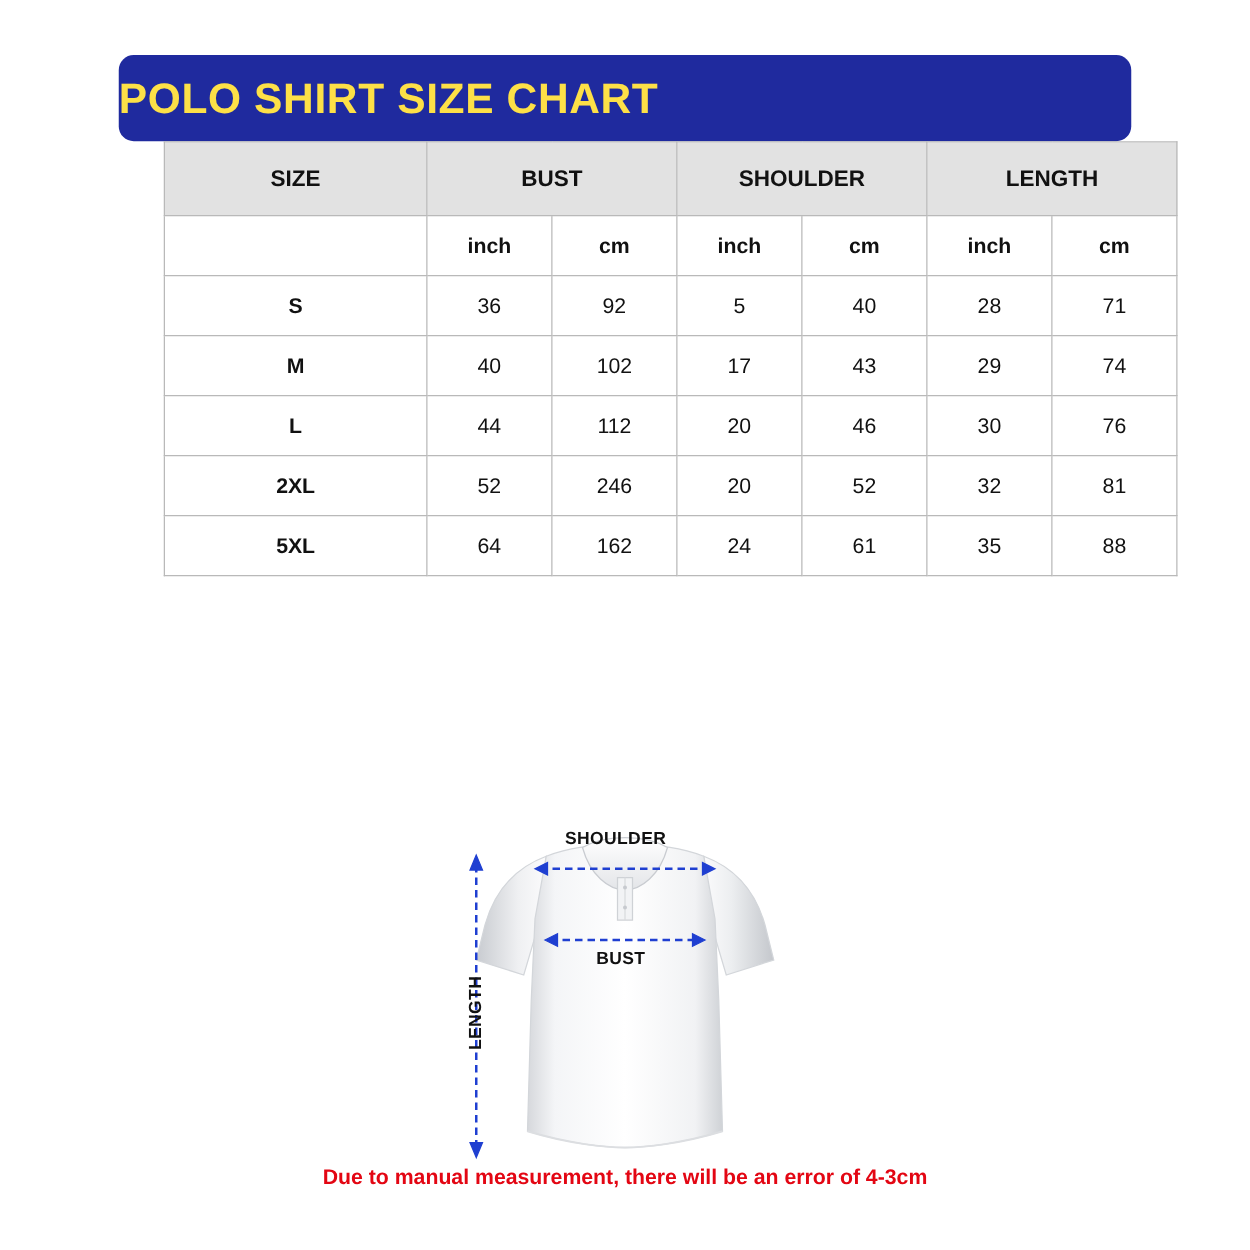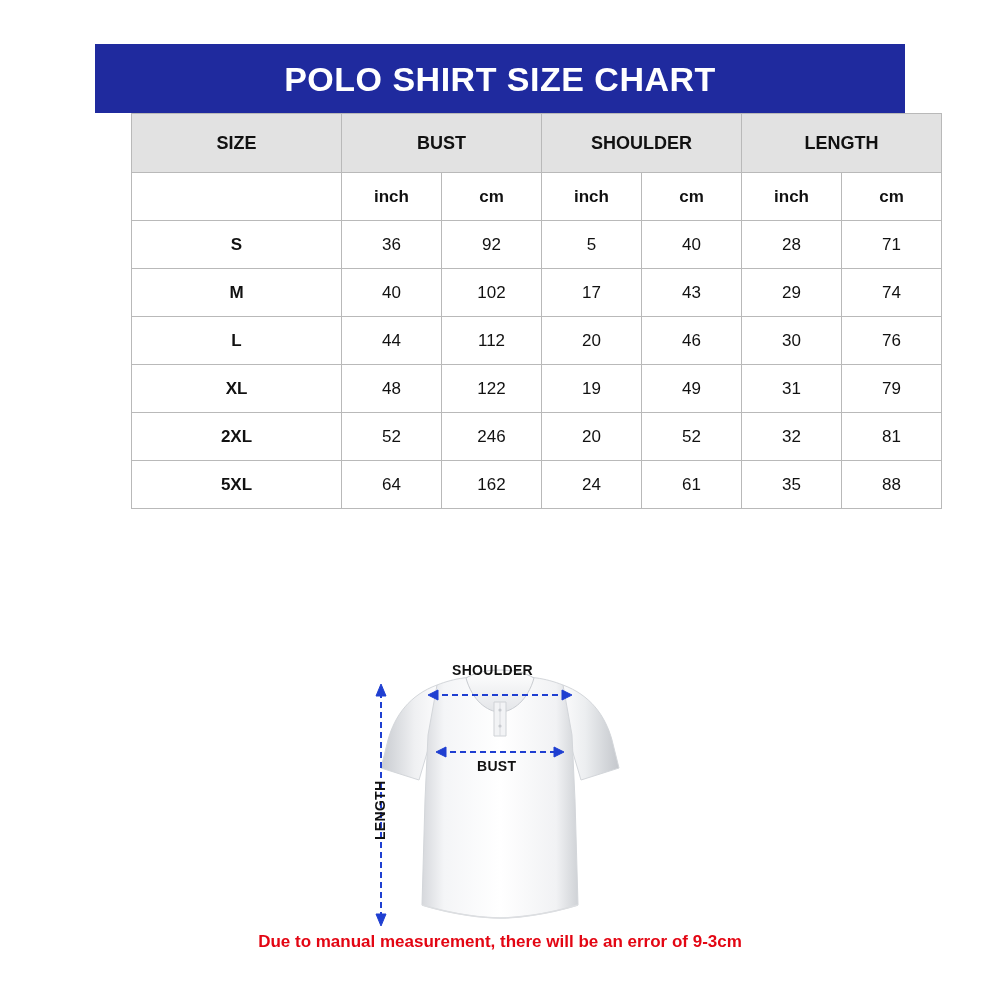--- a/index.html
+++ b/index.html
@@ -20,27 +20,28 @@
 
   
   .chart-wrap {
     position: absolute;
     left: 95px;
     top: 44px;
     width: 810px;
   }
   .chart-title {
     background: #1f2a9e;
-    color: #ffffff;
+    color: #fde047;
     font-size: 34px;
     font-weight: bold;
     letter-spacing: 0.5px;
-    text-align: center;
+    text-align: left;
     padding: 18px 0 17px 0;
     line-height: 1;
+    border-radius: 12px;
   }
   table.size-table {
     border-collapse: collapse;
     width: 810px;
     table-layout: fixed;
     margin-left: 36px;
   }
   table.size-table td, table.size-table th {
     border: 1px solid #b9b9b9;
     text-align: center;
@@ -174,29 +175,20 @@
         <tr>
           <td class="size-cell">L</td>
           <td>44</td>
           <td>112</td>
           <td>20</td>
           <td>46</td>
           <td>30</td>
           <td>76</td>
         </tr>
         <tr>
-          <td class="size-cell">XL</td>
-          <td>48</td>
-          <td>122</td>
-          <td>19</td>
-          <td>49</td>
-          <td>31</td>
-          <td>79</td>
-        </tr>
-        <tr>
           <td class="size-cell">2XL</td>
           <td>52</td>
           <td>246</td>
           <td>20</td>
           <td>52</td>
           <td>32</td>
           <td>81</td>
         </tr>
         <tr>
           <td class="size-cell">5XL</td>
@@ -275,14 +267,14 @@
         <polygon points="381,44 376,56 386,56"></polygon>
         <polygon points="381,286 376,274 386,274"></polygon>
       </g>
     </svg>
 
     <div class="label-shoulder" style="position:absolute;left:452px;top:22px;">SHOULDER</div>
     <div class="label-bust" style="position:absolute;left:477px;top:118px;">BUST</div>
     <div class="label-length" style="position:absolute;left:372px;top:200px;">LENGTH</div>
   </div>
 
-  <div class="note">Due to manual measurement, there will be an error of 9-3cm</div>
+  <div class="note">Due to manual measurement, there will be an error of 4-3cm</div>
 </div>
 
 </body></html>

